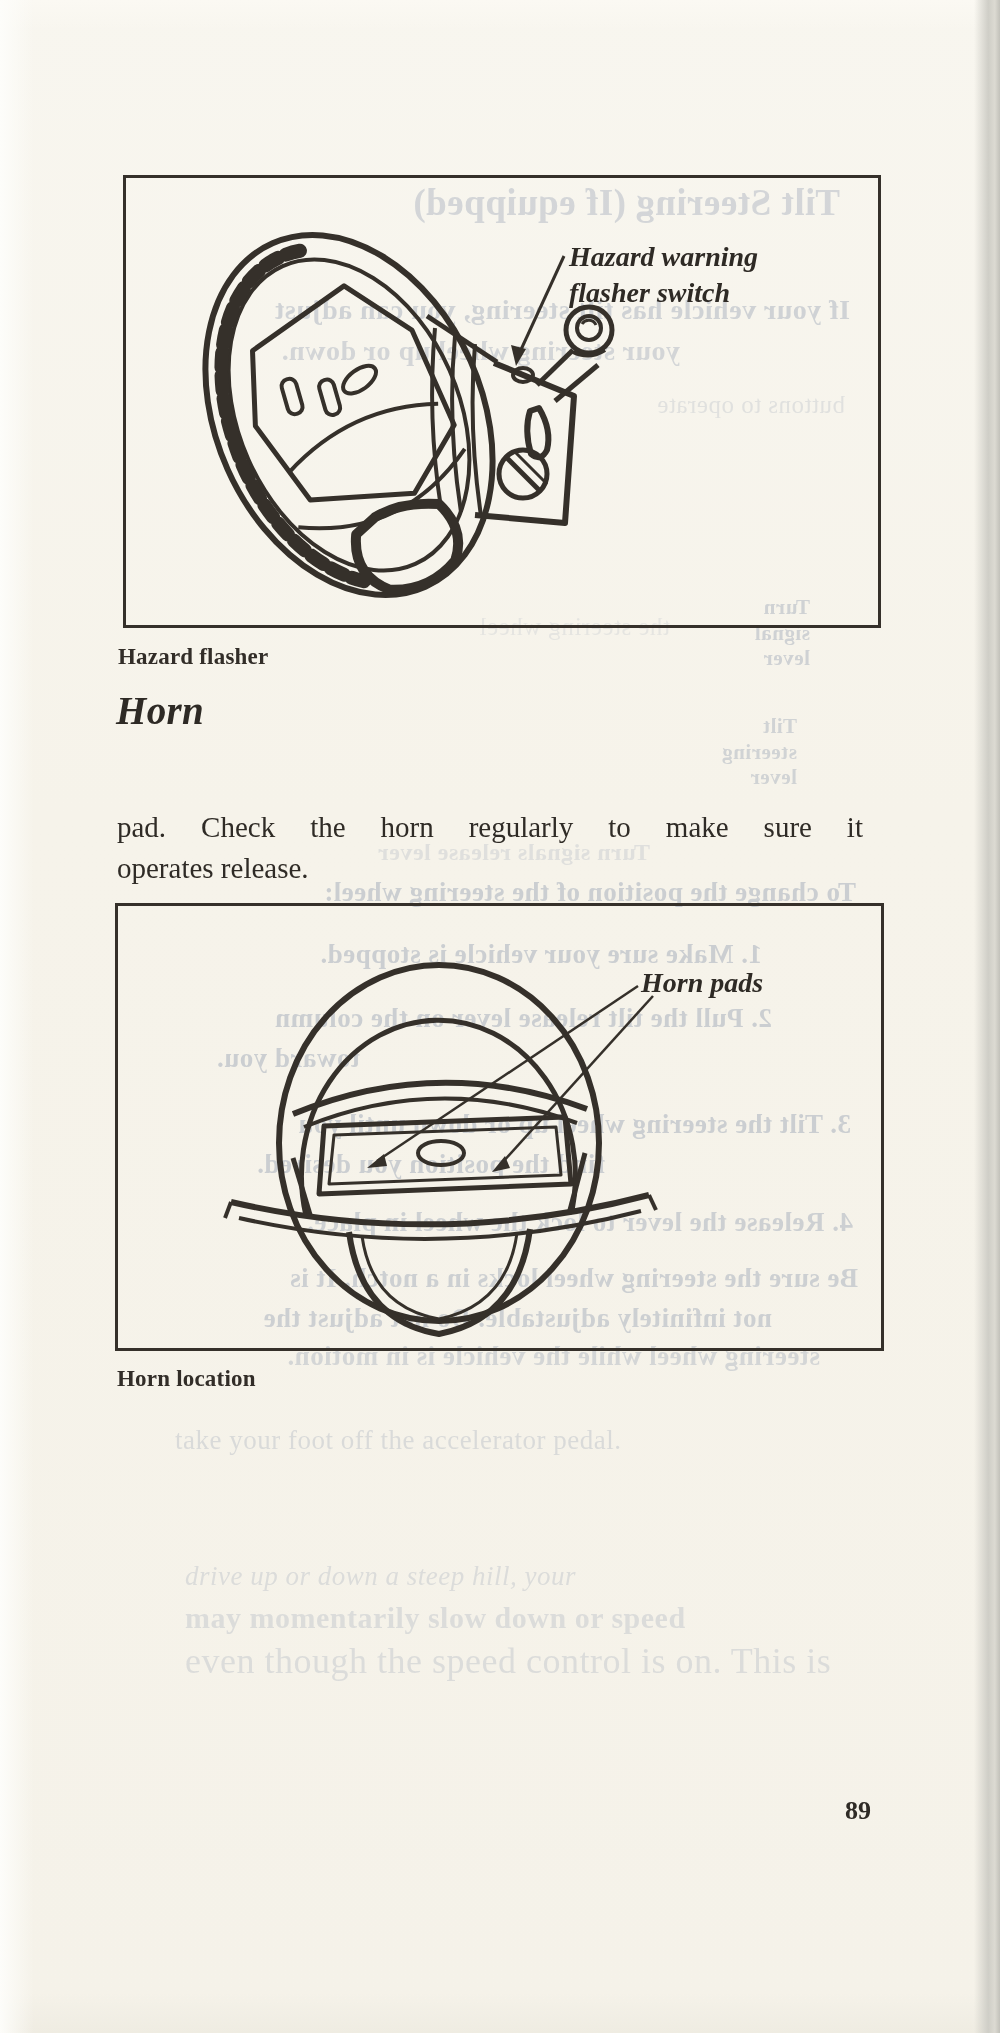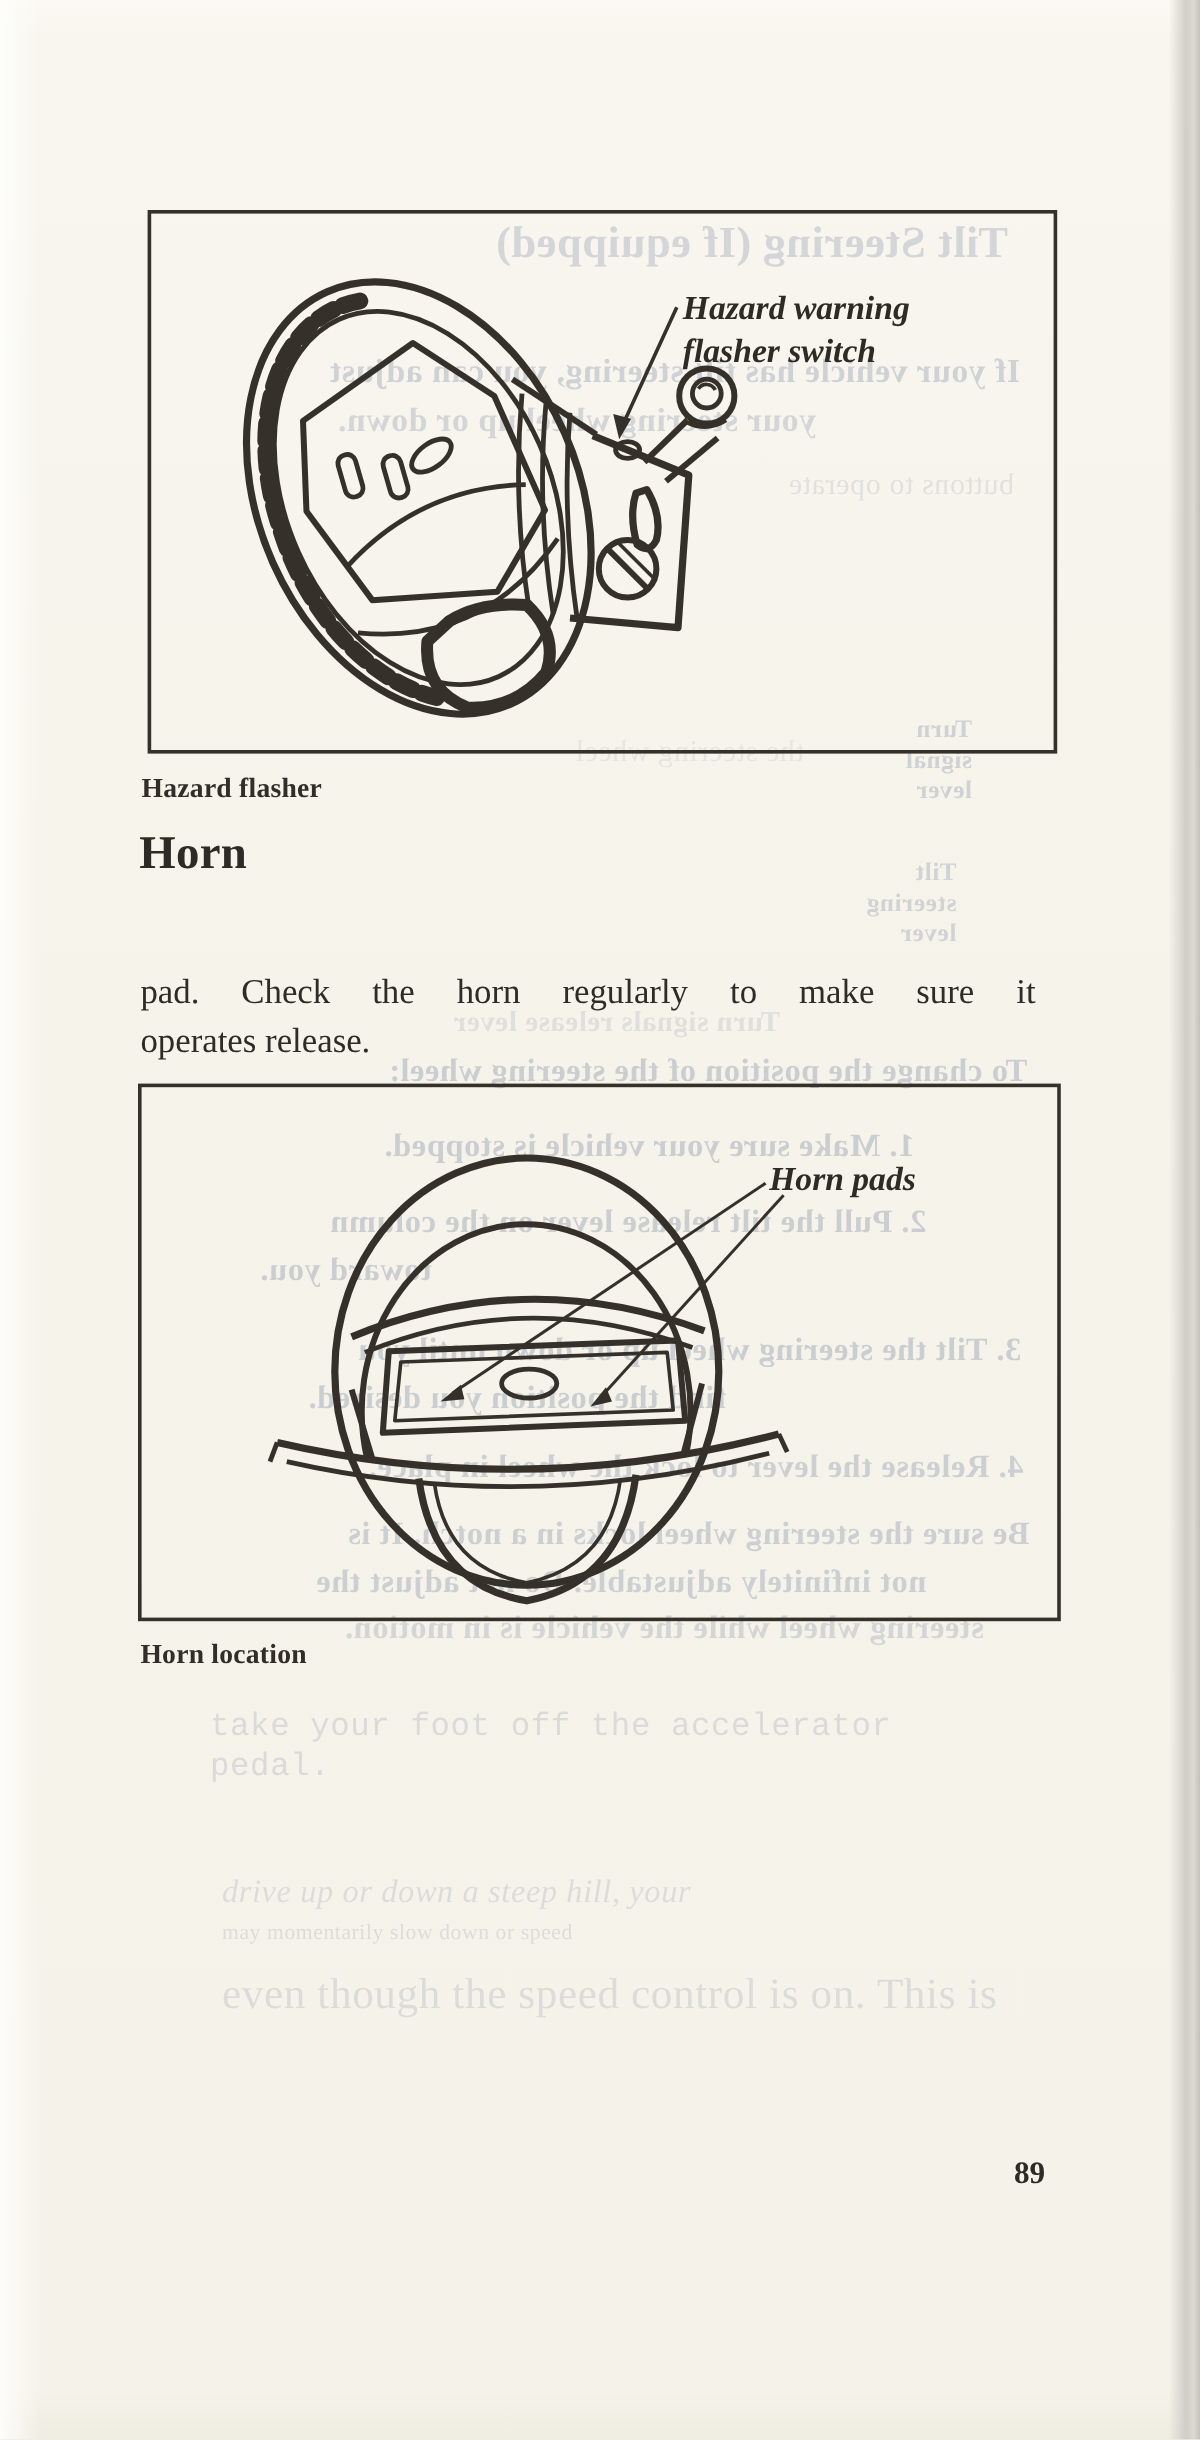--- a/index.html
+++ b/index.html
@@ -28,21 +28,21 @@
   
   .figure{position:absolute;z-index:2;border:3px solid #35302a;background:transparent;padding-left:23px;}
   .figure svg{display:block;}
   .fig-label{font-family:"Liberation Serif",serif;font-weight:bold;font-style:italic;
     font-size:28px;fill:#2e2a25;}
   .ln{stroke:#35302a;fill:none;}
 
   
   .txt{position:absolute;z-index:3;}
   .caption{font-weight:bold;font-size:23px;letter-spacing:.2px;color:#322d28;}
-  .heading{font-weight:bold;font-size:39px;letter-spacing:.3px;color:#2e2a25;}
+  .heading{font-weight:bold;font-size:39px;letter-spacing:.3px;color:#2e2a25;font-style:italic;}
   .bodyline{font-size:29px;color:#2f2b26;width:746px;
     text-align:justify;text-align-last:justify;}
   .bodyline.last{text-align-last:left;}
   .pagenum{font-size:26px;font-weight:bold;color:#2f2b26;}
 </style>
 </head>
 <body>
 
 <div id="page">
   <div id="ghost-layer">
@@ -61,23 +61,23 @@
       <div class="ghost mir" style="left: 130px; top: 876px; width: 726px; font-size: 27px; font-weight: 600; opacity: 0.46;">To change the position of the steering wheel:</div>
       <div class="ghost mir" style="left: 228px; top: 938px; width: 534px; font-size: 27px; font-weight: 600; opacity: 0.46;">1.   Make sure your vehicle is stopped.</div>
       <div class="ghost mir" style="left: 200px; top: 1002px; width: 572px; font-size: 27px; font-weight: 600; opacity: 0.46;">2.   Pull the tilt release lever on the column</div>
       <div class="ghost mir" style="left: 200px; top: 1042px; width: 160px; font-size: 27px; font-weight: 600; opacity: 0.46;">toward you.</div>
       <div class="ghost mir" style="left: 185px; top: 1108px; width: 666px; font-size: 27px; font-weight: 600; opacity: 0.46;">3.   Tilt the steering wheel up or down until you</div>
       <div class="ghost mir" style="left: 185px; top: 1148px; width: 420px; font-size: 27px; font-weight: 600; opacity: 0.46;">find the position you desired.</div>
       <div class="ghost mir" style="left: 175px; top: 1206px; width: 678px; font-size: 27px; font-weight: 600; opacity: 0.44;">4.   Release the lever to lock the wheel in place.</div>
       <div class="ghost mir" style="left: 130px; top: 1262px; width: 728px; font-size: 27px; font-weight: 600; opacity: 0.44;">Be sure the steering wheel locks in a notch. It is</div>
       <div class="ghost mir" style="left: 130px; top: 1302px; width: 642px; font-size: 27px; font-weight: 600; opacity: 0.44;">not infinitely adjustable. Do not adjust the</div>
       <div class="ghost mir" style="left: 130px; top: 1340px; width: 690px; font-size: 27px; font-weight: 600; opacity: 0.36;">steering wheel while the vehicle is in motion.</div>
-      <div class="ghost" style="left: 175px; top: 1424px; width: 642px; font-size: 27px; font-weight: 400; opacity: 0.3; font-family: Liberation Mono, monospace;">take your foot off the accelerator pedal.</div>
+      <div class="ghost" style="left: 175px; top: 1424px; width: 642px; font-size: 27px; font-weight: 400; opacity: 0.3;">take your foot off the accelerator pedal.</div>
       <div class="ghost" style="left: 185px; top: 1560px; width: 576px; font-size: 27px; font-weight: 400; opacity: 0.28; font-style: italic;">drive up or down a steep hill, your</div>
-      <div class="ghost" style="left: 185px; top: 1600px; width: 612px; font-size: 18px; font-weight: 400; opacity: 0.28;">may momentarily slow down or speed</div>
+      <div class="ghost" style="left: 185px; top: 1600px; width: 612px; font-size: 30px; font-weight: 700; opacity: 0.28;">may momentarily slow down or speed</div>
       <div class="ghost" style="left: 185px; top: 1640px; width: 648px; font-size: 36px; font-weight: 400; opacity: 0.28;">even though the speed control is on. This is</div>
     </div>
 
   <div class="figure" style="left:123px;top:175px;width:729px;height:447px;">
     <svg width="729" height="447" viewBox="0 0 729 447">
 
       <g transform="translate(200,237) rotate(-24)">
         <ellipse class="ln" cx="0" cy="0" rx="133" ry="188" stroke-width="6"></ellipse>
         <ellipse class="ln" cx="0" cy="0" rx="110" ry="163" stroke-width="4"></ellipse>
 

